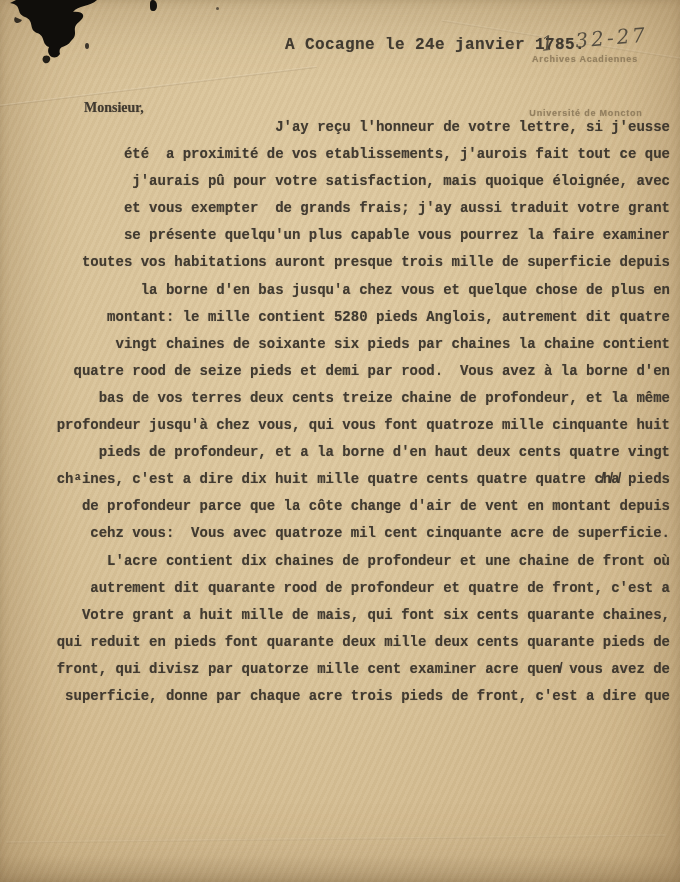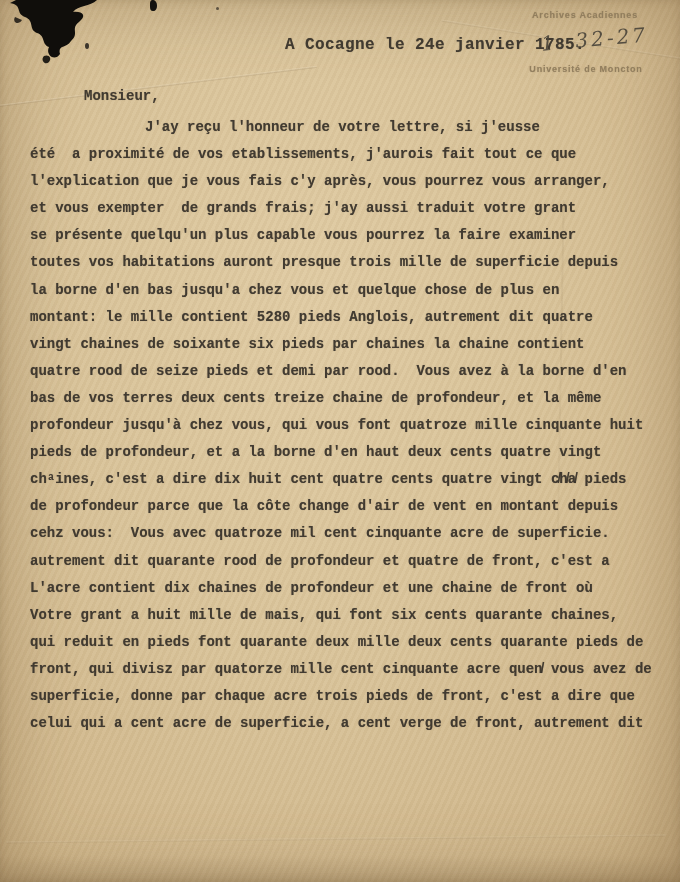--- a/index.html
+++ b/index.html
@@ -27,35 +27,35 @@
   .crease.c4{width:660px;top:838px;left:6px;transform:rotate(-.6deg);opacity:.5;}
 
   .ink-blot{position:absolute;top:0;left:0;}
   .stray{position:absolute;background:#151310;border-radius:50%;}
   .stray.s1{left:150px;top:0;width:7px;height:11px;border-radius:40% 60% 55% 45%;}
   .stray.s2{left:85px;top:43px;width:4px;height:6px;opacity:.8;}
   .stray.s3{left:216px;top:7px;width:3px;height:3px;opacity:.6;}
 
   .typed{color:rgba(56,50,42,.88);text-shadow:0 0 .7px rgba(56,50,42,.55);}
   .dateline{position:absolute;left:285px;top:36px;font-size:16px;letter-spacing:.4px;font-weight:bold;white-space:pre;}
-  .salutation{position:absolute;left:84px;top:88px;font-size:14px;font-weight:bold;white-space:pre;}
+  .salutation{position:absolute;left:84px;top:100px;font-size:14px;font-weight:bold;white-space:pre;font-family:Liberation Serif, serif;}
 
   .letter-body{position:absolute;left:30px;top:114px;width:640px;font-size:14px;line-height:27.1px;}
-  .letter-body .line{white-space:pre;font-weight:bold;}
+  .letter-body .line{white-space:pre;font-weight:bold;text-align:right;}
   .letter-body .line.indent{padding-left:115px;}
 
   .archival{position:absolute;top:10px;right:14px;width:160px;text-align:center;}
   .stamp-text{
     font-family:"Liberation Sans", sans-serif;
     color:rgba(141,122,90,.85);
     font-size:9px;letter-spacing:.8px;font-weight:bold;
     text-shadow:0 0 1px rgba(141,122,90,.6);
     white-space:nowrap;
   }
-  .stamp-top{margin-right:2px;}
+  .stamp-top{margin-right:2px;margin-top:44px;}
   .stamp-bottom{margin-top:44px;margin-right:0;}
   .handwritten{
     position:absolute;top:17px;right:18px;
     font-family:"DejaVu Serif", serif;
     font-style:italic;
     font-size:20px;color:rgba(72,66,56,.9);
     letter-spacing:3px;
     transform:rotate(-5deg);
     white-space:nowrap;
   }
@@ -87,36 +87,35 @@
     <div class="stamp-text stamp-top">Archives Acadiennes</div>
     <div class="handwritten">1. 32-27</div>
     <div class="stamp-text stamp-bottom">Université de Moncton</div>
   </div>
 
   <div class="salutation typed">Monsieur,</div>
 
   <div class="letter-body typed">
     <div class="line indent">J'ay reçu l'honneur de votre lettre, si j'eusse</div>
     <div class="line">été  a proximité de vos etablissements, j'aurois fait tout ce que</div>
-    <div class="line">l'explication que je vous fais c'y après, vous pourrez vous arranger,</div>
+    <div class="line">j'aurais pû pour votre satisfaction, mais quoique éloignée, avec</div>
     <div class="line">et vous exempter  de grands frais; j'ay aussi traduit votre grant</div>
     <div class="line">se présente quelqu'un plus capable vous pourrez la faire examiner</div>
     <div class="line">toutes vos habitations auront presque trois mille de superficie depuis</div>
     <div class="line">la borne d'en bas jusqu'a chez vous et quelque chose de plus en</div>
     <div class="line">montant: le mille contient 5280 pieds Anglois, autrement dit quatre</div>
     <div class="line">vingt chaines de soixante six pieds par chaines la chaine contient</div>
     <div class="line">quatre rood de seize pieds et demi par rood.  Vous avez à la borne d'en</div>
     <div class="line">bas de vos terres deux cents treize chaine de profondeur, et la même</div>
     <div class="line">profondeur jusqu'à chez vous, qui vous font quatroze mille cinquante huit</div>
     <div class="line">pieds de profondeur, et a la borne d'en haut deux cents quatre vingt</div>
-    <div class="line">chᵃines, c'est a dire dix huit cent quatre cents quatre vingt c̸h̸a̸ pieds</div>
+    <div class="line">chᵃines, c'est a dire dix huit mille quatre cents quatre quatre c̸h̸a̸ pieds</div>
     <div class="line">de profondeur parce que la côte change d'air de vent en montant depuis</div>
     <div class="line">cehz vous:  Vous avec quatroze mil cent cinquante acre de superficie.</div>
+    <div class="line">L'acre contient dix chaines de profondeur et une chaine de front où</div>
     <div class="line">autrement dit quarante rood de profondeur et quatre de front, c'est a</div>
-    <div class="line">L'acre contient dix chaines de profondeur et une chaine de front où</div>
     <div class="line">Votre grant a huit mille de mais, qui font six cents quarante chaines,</div>
     <div class="line">qui reduit en pieds font quarante deux mille deux cents quarante pieds de</div>
-    <div class="line">front, qui divisz par quatorze mille cent cinquante acre quen̸ vous avez de</div>
+    <div class="line">front, qui divisz par quatorze mille cent examiner acre quen̸ vous avez de</div>
     <div class="line">superficie, donne par chaque acre trois pieds de front, c'est a dire que</div>
-    <div class="line">celui qui a cent acre de superficie, a cent verge de front, autrement dit</div>
   </div>
 
 </div>
 
 </body></html>

